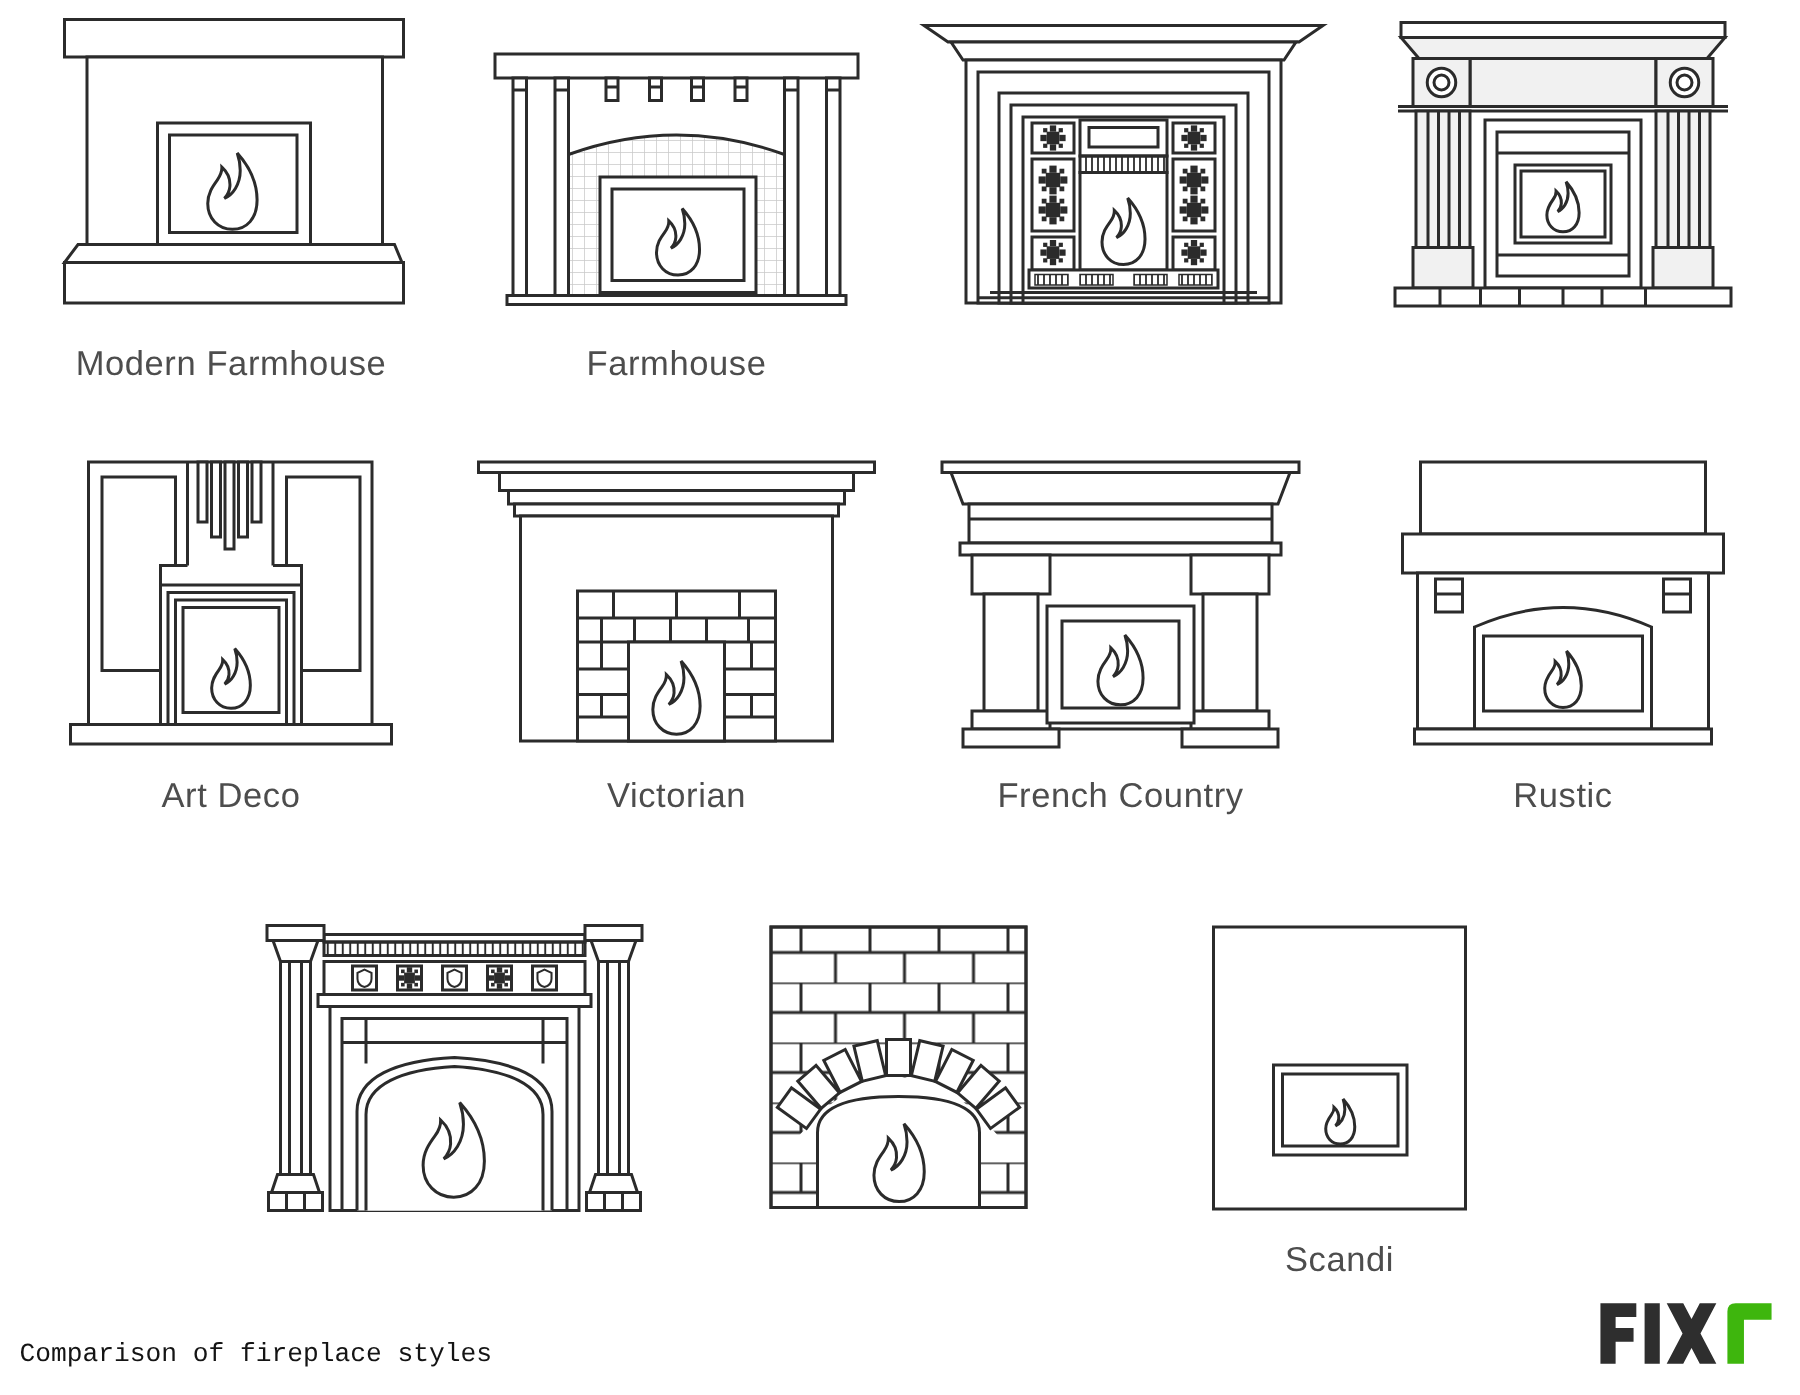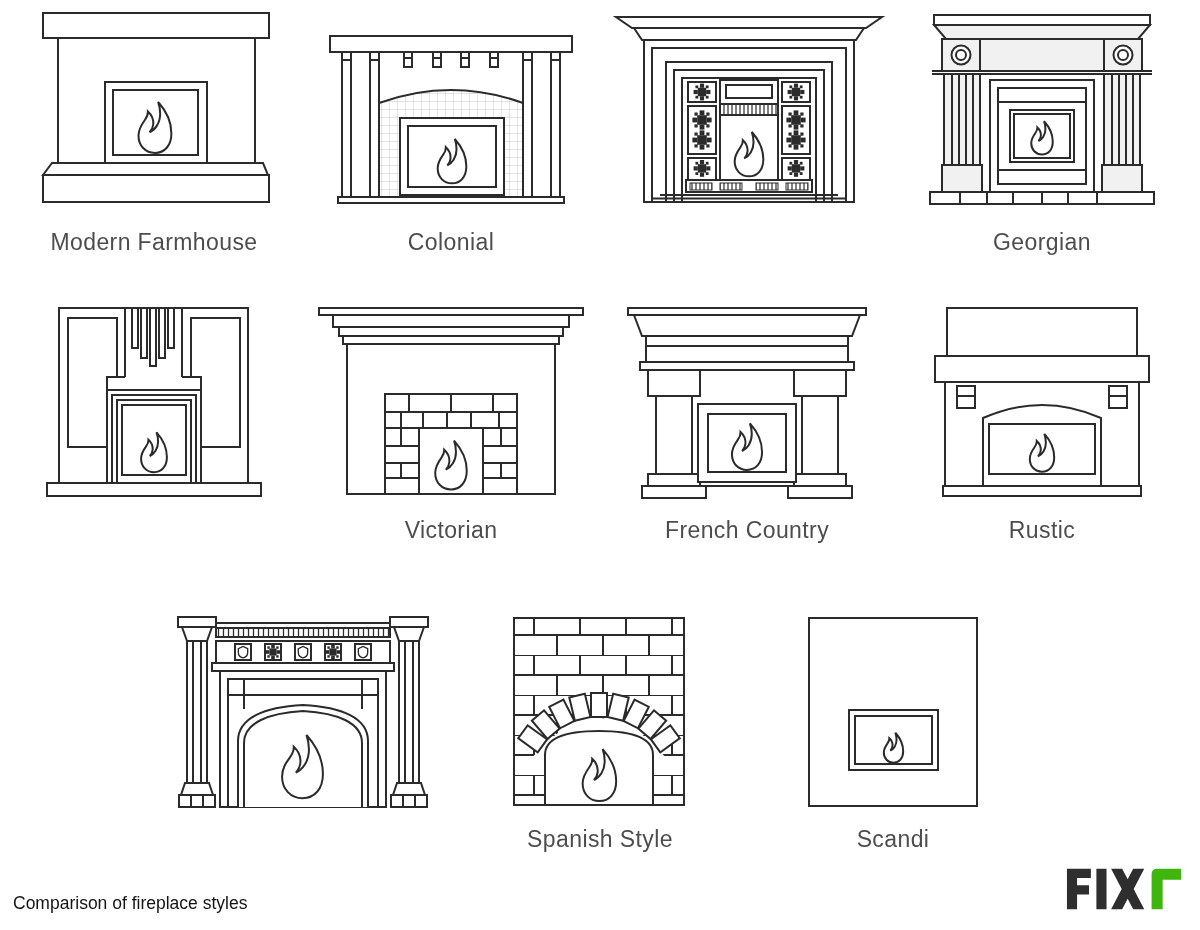--- a/index.html
+++ b/index.html
@@ -3,21 +3,21 @@
 <meta charset="utf-8">
 <style>
   html,body{margin:0;padding:0;background:#ffffff;}
   #stage{position:relative;width:1200px;height:930px;background:#fff;overflow:hidden;
          font-family:"Liberation Sans",sans-serif;padding-left:29px;}
   .cell{position:absolute;}
   .cell svg{display:block;overflow:visible;}
   .lbl{position:absolute;width:300px;text-align:center;
        font-family:"Liberation Sans",sans-serif;font-weight:300;
        font-size:23px;color:#4d4d4d;letter-spacing:.4px;}
-  .caption{position:absolute;font-family:Liberation Sans, sans-serif;
+  .caption{position:absolute;font-family:Liberation Mono, monospace;
        font-weight:400;font-size:17.5px;color:#141414;}
   .logo{position:absolute;}
   .visually-hidden{position:absolute;width:1px;height:1px;overflow:hidden;
        clip:rect(0 0 0 0);white-space:nowrap;}
   
   .s {fill:#fff;stroke:#2b2b2b;stroke-width:2;}
   .sn{fill:none;stroke:#2b2b2b;stroke-width:2;}
   .gy{fill:#f1f1f1;stroke:#2b2b2b;stroke-width:2;}
   .dk{fill:#2b2b2b;stroke:none;}
 </style>
@@ -356,26 +356,25 @@
   <div class="cell" style="left:806px;top:616px">
     <svg width="174" height="192" viewBox="0 0 174 192">
       <rect class="s" x="3" y="2" width="168" height="188"></rect>
       <rect class="s" x="43" y="94" width="89" height="60"></rect>
       <rect class="s" x="49" y="100" width="77" height="48"></rect>
       <use href="#flame" transform="translate(74,112) scale(0.45)"></use>
     </svg>
   </div>
 
   <div class="lbl" style="left:4px;top:229px">Modern Farmhouse</div>
-  <div class="lbl" style="left:301px;top:229px">Colonial</div>
-  <div class="lbl" style="left:892px;top:229px">Georgian</div>
+  <div class="lbl" style="left:301px;top:229px">Farmhouse</div>
+  <div class="lbl" style="left:4px;top:517px">Art Deco</div>
   <div class="lbl" style="left:301px;top:517px">Victorian</div>
   <div class="lbl" style="left:597px;top:517px">French Country</div>
   <div class="lbl" style="left:892px;top:517px">Rustic</div>
-  <div class="lbl" style="left:450px;top:826px">Spanish Style</div>
   <div class="lbl" style="left:743px;top:826px">Scandi</div>
 
   <div class="caption" style="left:13px;top:893px">Comparison of fireplace styles</div>
 
   <div class="logo" style="left:1063px;top:866px">
     <span class="visually-hidden">FIXr</span>
     <svg width="122" height="46" viewBox="0 0 132 50">
       <path fill="#2e2e2e" d="M4,3 H30 V13 H15 V21 H28 V31 H15 V47 H4 Z"></path>
       <path fill="#2e2e2e" d="M36,3 H47 V47 H36 Z"></path>
       <path fill="#2e2e2e" d="M52,3 H64 L70,14.5 76,3 H88 L76.5,25 88,47 H76 L70,35.5 64,47 H52 L63.5,25 Z"></path>

